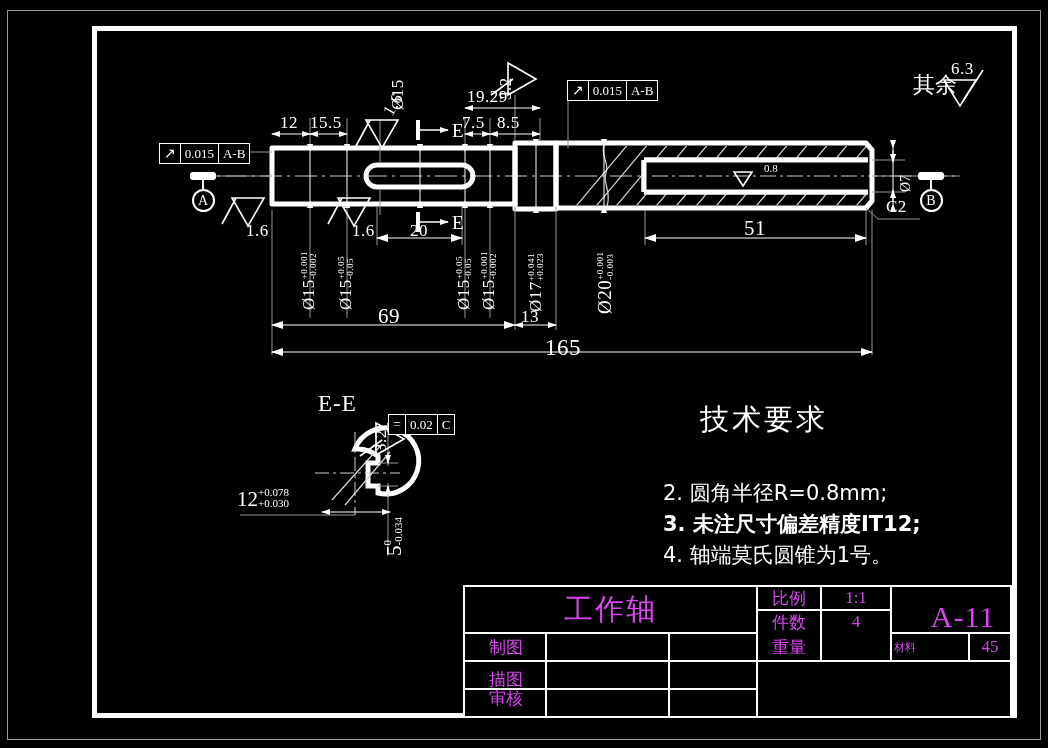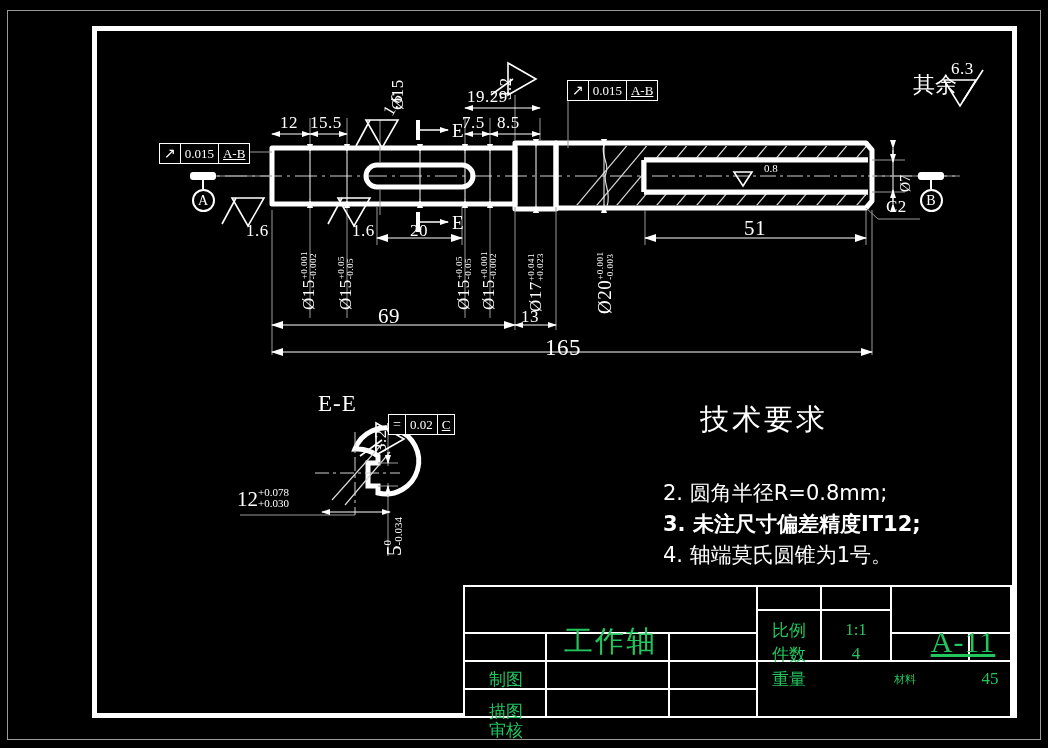--- a/index.html
+++ b/index.html
@@ -28,35 +28,35 @@
   
   .tol{display:inline-block;vertical-align:middle;font-size:9px;line-height:1.05;
        text-align:left;position:relative;top:-1px;}
   .tol span{display:block;}
 
   
   .gdt{position:absolute;display:flex;align-items:stretch;border:1px solid #fff;
        height:19px;font-size:13px;background:#000;}
   .gdt > div{display:flex;align-items:center;justify-content:center;
        padding:0 4px;border-right:1px solid #fff;}
-  .gdt > div:last-child{border-right:none;text-decoration:underline;}
+  .gdt > div:last-child{border-right:none;}
 
   
   .datum{position:absolute;}
   .datum .bar{width:26px;height:8px;background:#fff;border-radius:3px;
      margin:0 auto;}
   .datum .stem{width:2px;height:9px;background:#fff;margin:0 auto;}
   .datum .circ{width:23px;height:23px;border:2px solid #fff;border-radius:50%;
      display:flex;align-items:center;justify-content:center;font-size:14px;
      margin:0 auto;box-sizing:border-box;}
 
   
   .tb{position:absolute;border:2px solid #fff;box-sizing:border-box;background:#000;}
   .tb-cell{position:absolute;box-sizing:border-box;display:flex;
-    align-items:center;justify-content:center;color:#22c55e;margin-top:32px;}
+    align-items:center;justify-content:center;color:#d946ef;}
   .tb-line{position:absolute;background:#fff;}
 
   
   .tech-title{font-size:29px;letter-spacing:3px;}
   .tech-item{font-size:21px;letter-spacing:0px;}
 </style>
 </head>
 <body>
 
 <div class="root">
@@ -407,21 +407,21 @@
     <div class="tb-line" style="left:203px;top:45px;width:2px;height:84px;"></div>
 
     <div class="tb-cell cn" style="left:0;top:0;width:291px;height:45px;font-size:29px;letter-spacing:2px;">工作轴</div>
 
     <div class="tb-cell cn" style="left:293px;top:0;width:62px;height:22px;font-size:17px;">比例</div>
     <div class="tb-cell" style="left:357px;top:0;width:68px;height:22px;font-size:17px;">1:1</div>
 
     <div class="tb-cell cn" style="left:293px;top:24px;width:62px;height:22px;font-size:17px;">件数</div>
     <div class="tb-cell" style="left:357px;top:24px;width:68px;height:22px;font-size:17px;">4</div>
 
-    <div class="tb-cell" style="left:427px;top:0;width:142px;height:45px;font-size:30px;letter-spacing:1px;text-decoration:underline;">A-11</div>
+    <div class="tb-cell" style="left:427px;top:7px;width:142px;height:45px;font-size:30px;letter-spacing:1px;">A-11</div>
 
     <div class="tb-cell cn" style="left:293px;top:47px;width:62px;height:26px;font-size:17px;">重量</div>
     <div class="tb-cell" style="left:357px;top:47px;width:68px;height:26px;font-size:17px;"></div>
 
     <div class="tb-cell cn" style="left:402px;top:47px;width:76px;height:26px;font-size:11px;">材料</div>
     <div class="tb-cell" style="left:505px;top:47px;width:40px;height:26px;font-size:17px;">45</div>
 
     <div class="tb-cell cn" style="left:2px;top:47px;width:78px;height:26px;font-size:17px;">制图</div>
     <div class="tb-cell" style="left:82px;top:47px;width:120px;height:26px;font-size:15px;"></div>
     <div class="tb-cell" style="left:205px;top:47px;width:86px;height:26px;font-size:15px;"></div>

